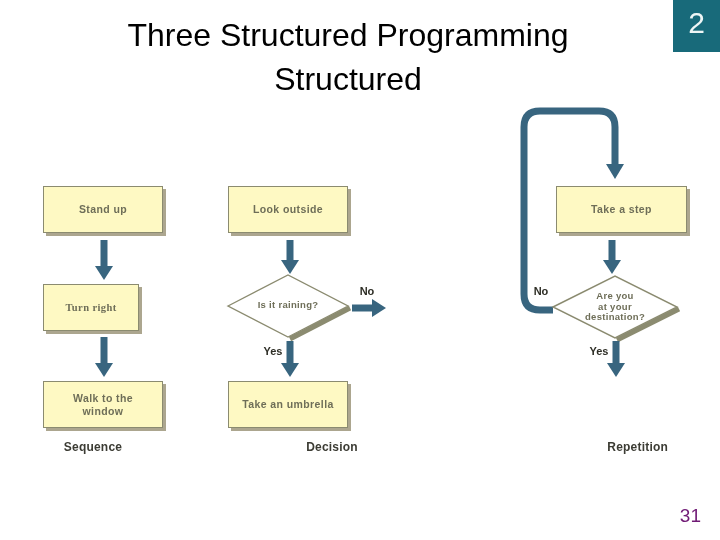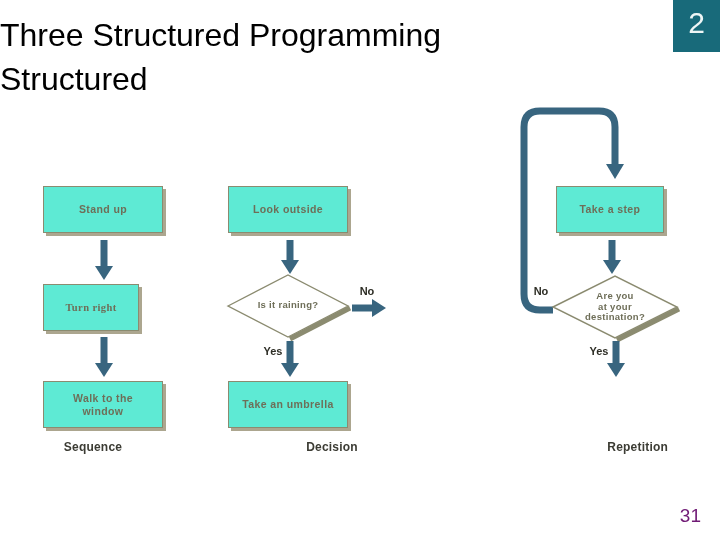--- a/index.html
+++ b/index.html
@@ -1,34 +1,34 @@
 <!DOCTYPE html>
 <html><head>
 <meta charset="utf-8">
 <style>
   html,body{margin:0;padding:0;background:#888;}
   .slide{
     position:relative;width:720px;height:540px;background:#ffffff;
     overflow:hidden;font-family:"Liberation Sans",sans-serif;
   }
   .title{
-    position:absolute;left:0;top:13px;width:696px;text-align:left;
+    position:absolute;left:0;top:13px;width:696px;text-align:center;
     font-size:32px;line-height:44px;font-weight:400;color:#000;
   }
   .badge{
     position:absolute;right:0;top:0;width:47px;height:52px;background:#186a7a;
     color:#eef6f6;font-size:30px;display:flex;align-items:center;justify-content:center;
     padding-bottom:6px;box-sizing:border-box;
   }
   .pagenum{
     position:absolute;right:19px;bottom:13px;font-size:19px;color:#701a75;
   }
   .fc-svg{position:absolute;left:0;top:0;pointer-events:none;}
   .fbox{
-    position:absolute;background:#5eead4;border:1.5px solid #8b8b70;
+    position:absolute;background:#fef9c3;border:1.5px solid #8b8b70;
     box-shadow:3px 3px 0 #aca68f;box-sizing:border-box;
     display:flex;align-items:center;justify-content:center;text-align:center;
     font-weight:bold;font-size:10.5px;line-height:13px;letter-spacing:.4px;
     color:#6e6e58;white-space:pre-line;
   }
   .stadium{border-radius:24px;}
   .dtext{
     position:absolute;text-align:center;font-weight:bold;font-size:9.5px;
     line-height:10.5px;letter-spacing:.3px;color:#6e6e58;white-space:pre-line;
   }
@@ -88,21 +88,21 @@
 window</div>
   <div class="clabel" style="left:53px;top:440px;width:80px;">Sequence</div>
 
   <div class="fbox" style="left:228px;top:186px;width:120px;height:47px;">Look outside</div>
   <div class="dtext" style="left:240px;top:300px;width:96px;">Is it raining?</div>
   <div class="yn" style="left:352px;top:285px;width:30px;">No</div>
   <div class="yn" style="left:257px;top:345px;width:32px;">Yes</div>
   <div class="fbox" style="left:228px;top:381px;width:120px;height:47px;">Take an umbrella</div>
   <div class="clabel" style="left:292px;top:440px;width:80px;">Decision</div>
 
-  <div class="fbox" style="left:556px;top:186px;width:108px;height:47px;">Take a step</div>
+  <div class="fbox" style="left:556px;top:186px;width:131px;height:47px;">Take a step</div>
   <div class="dtext" style="left:577px;top:291px;width:76px;">Are you
 at your
 destination?</div>
   <div class="yn" style="left:526px;top:285px;width:30px;">No</div>
   <div class="yn" style="left:583px;top:345px;width:32px;">Yes</div>
   <div class="clabel" style="left:582px;top:440px;width:86px;text-align:right;">Repetition</div>
 
   <div class="pagenum">31</div>
 </div>
 

